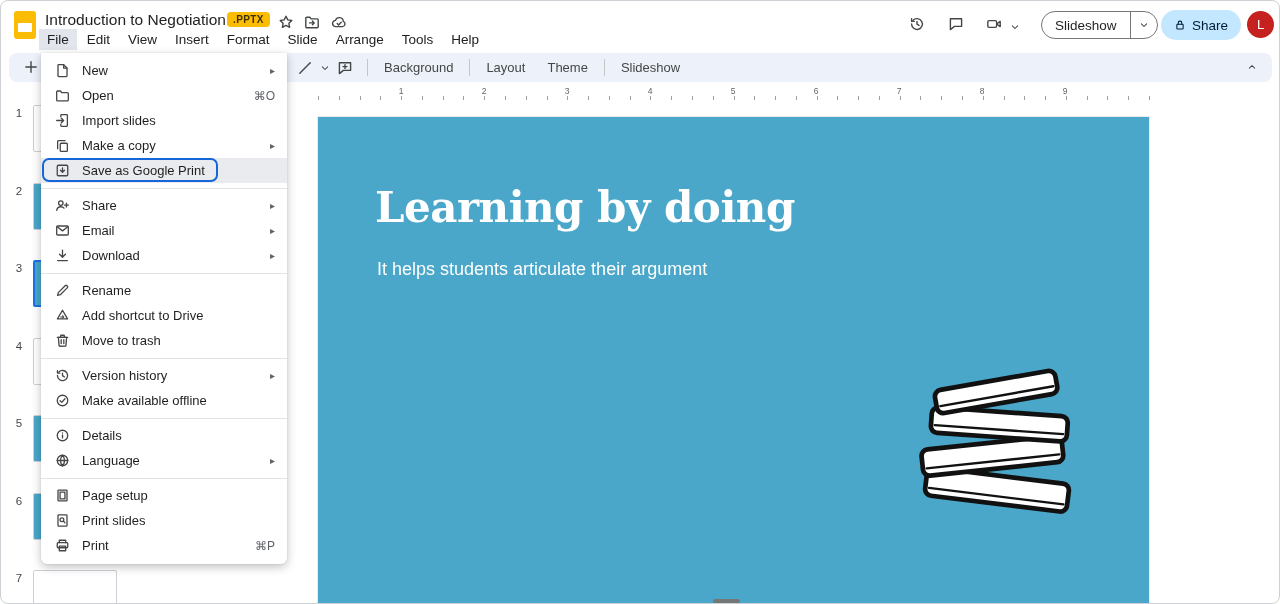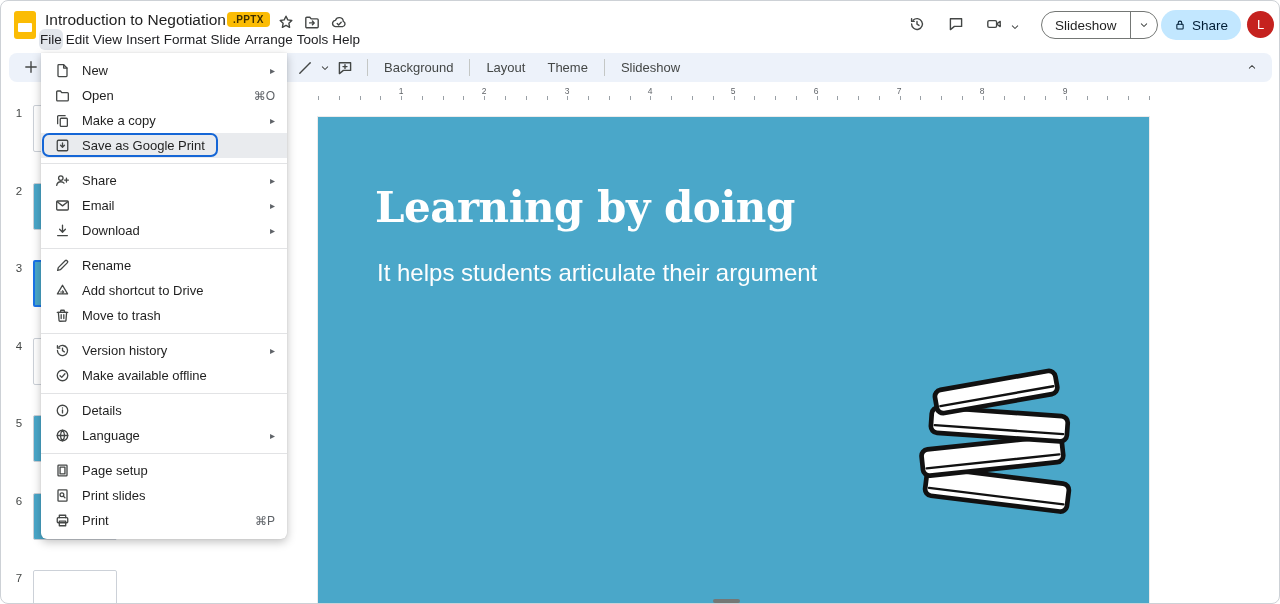--- a/index.html
+++ b/index.html
@@ -12,21 +12,21 @@
   .slides-logo{position:absolute;left:13px;top:10px;width:22px;height:28px;background:#fbbc04;border-radius:3px;}
   .slides-logo::after{content:"";position:absolute;left:4px;top:12px;width:14px;height:9px;background:#fff;border-radius:1px;}
   .doc-title{position:absolute;left:44px;top:10px;font-size:15.5px;font-weight:500;color:#1f1f1f;white-space:nowrap;}
   .badge{position:absolute;left:226px;top:11px;background:#fbbc04;color:#3f3000;font-size:10px;font-weight:700;
          letter-spacing:.4px;padding:2px 6px;border-radius:4px;}
   .hicon{position:absolute;top:13px;color:#444746;}
   .hicon svg{width:17px;height:17px;}
   .hicon2{position:absolute;top:15px;color:#444746;}
   .hicon2 svg{width:19px;height:19px;}
   .menu-bar{position:absolute;left:38px;top:28px;display:flex;gap:2px;}
-  .menu-item{padding:3px 1px;font-size:13.5px;color:#202124;border-radius:6px;cursor:default;}
+  .menu-item{padding:3px 8px;font-size:13.5px;color:#202124;border-radius:0;cursor:default;}
   .menu-item.active{background:#e2e6ec;}
   .slideshow{position:absolute;left:1040px;top:10px;height:28px;display:flex;align-items:stretch;
              border:1px solid #747775;border-radius:15px;background:#fff;box-sizing:border-box;}
   .ss-main{display:flex;align-items:center;padding:0 13px;font-size:13.5px;color:#1f1f1f;}
   .ss-div{width:1px;background:#747775;}
   .ss-caret{width:26px;display:flex;align-items:center;justify-content:center;color:#444746;}
   .share{position:absolute;left:1160px;top:9px;height:30px;border-radius:15px;background:#c2e7ff;color:#001d35;
          display:flex;align-items:center;gap:6px;padding:0 13px;font-size:13.5px;font-weight:500;}
   .avatar{position:absolute;left:1246px;top:10px;width:27px;height:27px;border-radius:50%;background:#c5221f;
           color:#fff;display:flex;align-items:center;justify-content:center;font-size:13px;font-weight:500;}
@@ -45,21 +45,21 @@
   .thumb.selected{border:2px solid #1a73e8;}
   
   .ruler{position:absolute;left:317px;top:87px;width:831px;height:13px;}
   .tick{position:absolute;bottom:1px;width:1px;height:4px;background:#9aa0a6;}
   .ruler-num{position:absolute;top:-2px;transform:translateX(-50%);font-size:8.5px;color:#5f6368;background:#fff;padding:0 2px;}
   
   .slide-canvas{position:absolute;left:317px;top:116px;width:831px;height:491px;background:#4aa7c9;
                 box-shadow:0 0 0 1px rgba(0,0,0,.08);}
   .slide-title{position:absolute;left:57px;top:66px;font-family:"DejaVu Serif","Liberation Serif",serif;
                font-weight:700;font-size:42px;letter-spacing:-.5px;color:#fff;white-space:nowrap;}
-  .slide-subtitle{position:absolute;left:59px;top:142px;font-size:24px;color:#fdfefe;white-space:nowrap;}
+  .slide-subtitle{position:absolute;left:59px;top:142px;font-size:18px;color:#fdfefe;white-space:nowrap;}
   .books{position:absolute;left:585px;top:240px;}
   
   .file-menu{position:absolute;left:40px;top:52px;width:246px;padding:5px 0 6px;background:#fff;z-index:30;
              border-radius:0 0 6px 6px;box-shadow:0 3px 10px rgba(0,0,0,.25),0 0 1px rgba(0,0,0,.2);box-sizing:border-box;}
   .fm-item{position:relative;display:flex;align-items:center;height:25px;padding:0 12px 0 14px;font-size:13px;color:#1f1f1f;}
   .fm-item.highlighted{background:#e9ebee;}
   .fm-item.highlighted::before{content:"";position:absolute;left:1px;top:0;width:172px;height:20px;
                                border:2px solid #1566d6;border-radius:7px;pointer-events:none;}
   .fm-icon{width:16px;color:#444746;display:flex;}
   .fm-icon svg{width:15px;height:15px;}
@@ -304,20 +304,29 @@
           <svg viewBox="0 0 16 16" fill="none" stroke="currentColor" stroke-width="1.4" stroke-linecap="round" stroke-linejoin="round">
             <path d="M1.8 4.2a1 1 0 0 1 1-1h3l1.4 1.7h6a1 1 0 0 1 1 1v6.9a1 1 0 0 1-1 1H2.8a1 1 0 0 1-1-1z"></path>
           </svg>
         </span>
         <span class="fm-label">Open</span>
         <span class="fm-right">⌘O</span>
       </div>
       <div class="fm-item">
         <span class="fm-icon">
           <svg viewBox="0 0 16 16" fill="none" stroke="currentColor" stroke-width="1.4" stroke-linecap="round" stroke-linejoin="round">
+            <path d="M6.2 4V2.6a.8.8 0 0 1 .8-.8h5.4a.8.8 0 0 1 .8.8v10.8a.8.8 0 0 1-.8.8H7a.8.8 0 0 1-.8-.8V12"></path>
+            <path d="M1.8 8h7.4M9.2 8 6.8 5.6M9.2 8l-2.4 2.4"></path>
+          </svg>
+        </span>
+        <span class="fm-label">Import slides</span>
+      </div>
+      <div class="fm-item">
+        <span class="fm-icon">
+          <svg viewBox="0 0 16 16" fill="none" stroke="currentColor" stroke-width="1.4" stroke-linecap="round" stroke-linejoin="round">
             <rect x="5.6" y="5.6" width="7.6" height="8.6" rx="1"></rect>
             <path d="M10.8 2.8H3.8a1 1 0 0 0-1 1v7.6"></path>
           </svg>
         </span>
         <span class="fm-label">Make a copy</span>
         <span class="fm-arrow">▸</span>
       </div>
       <div class="fm-item highlighted">
         <span class="fm-icon">
           <svg viewBox="0 0 16 16" fill="none" stroke="currentColor" stroke-width="1.4" stroke-linecap="round" stroke-linejoin="round">

